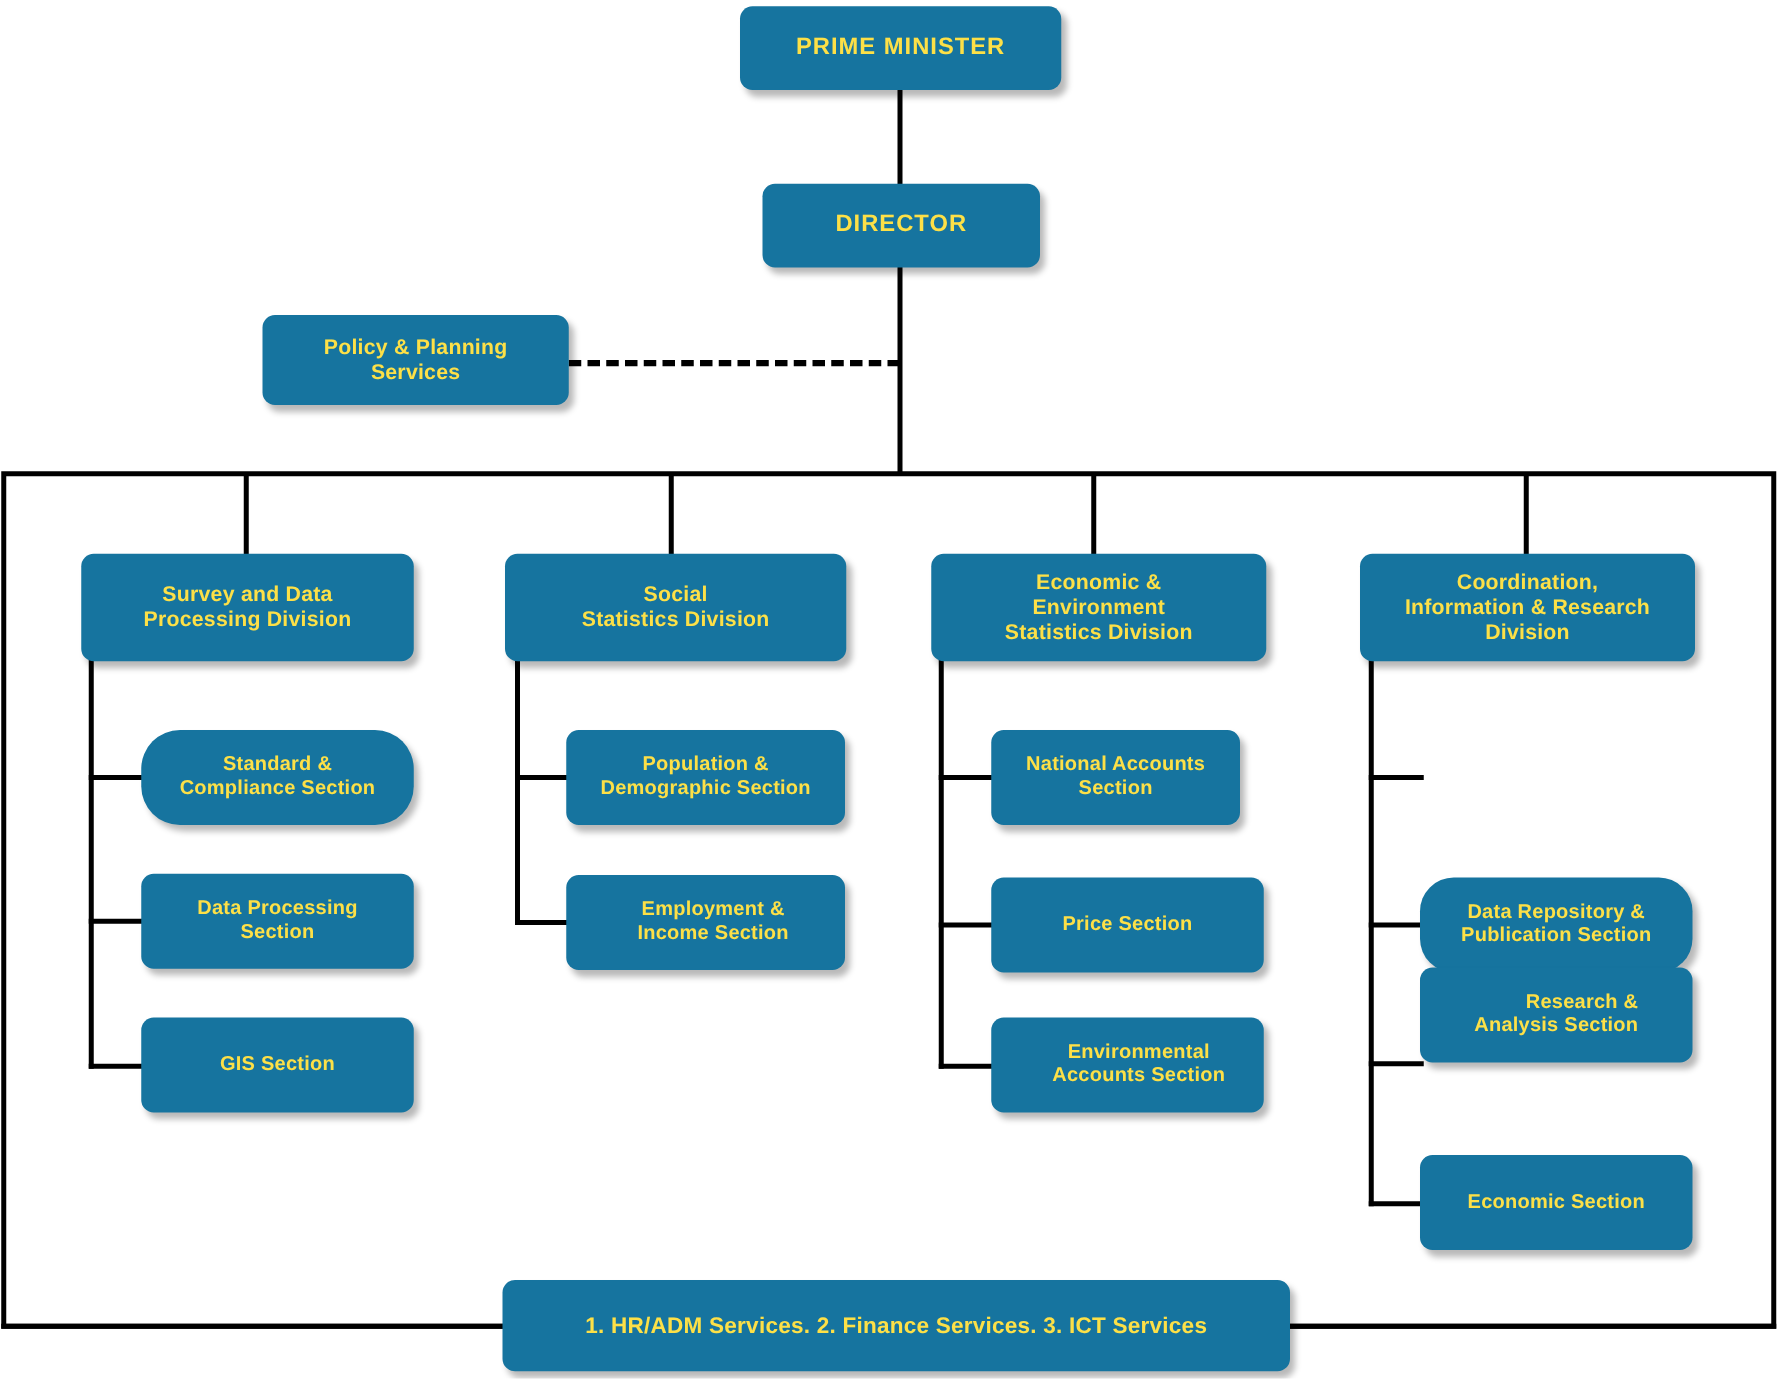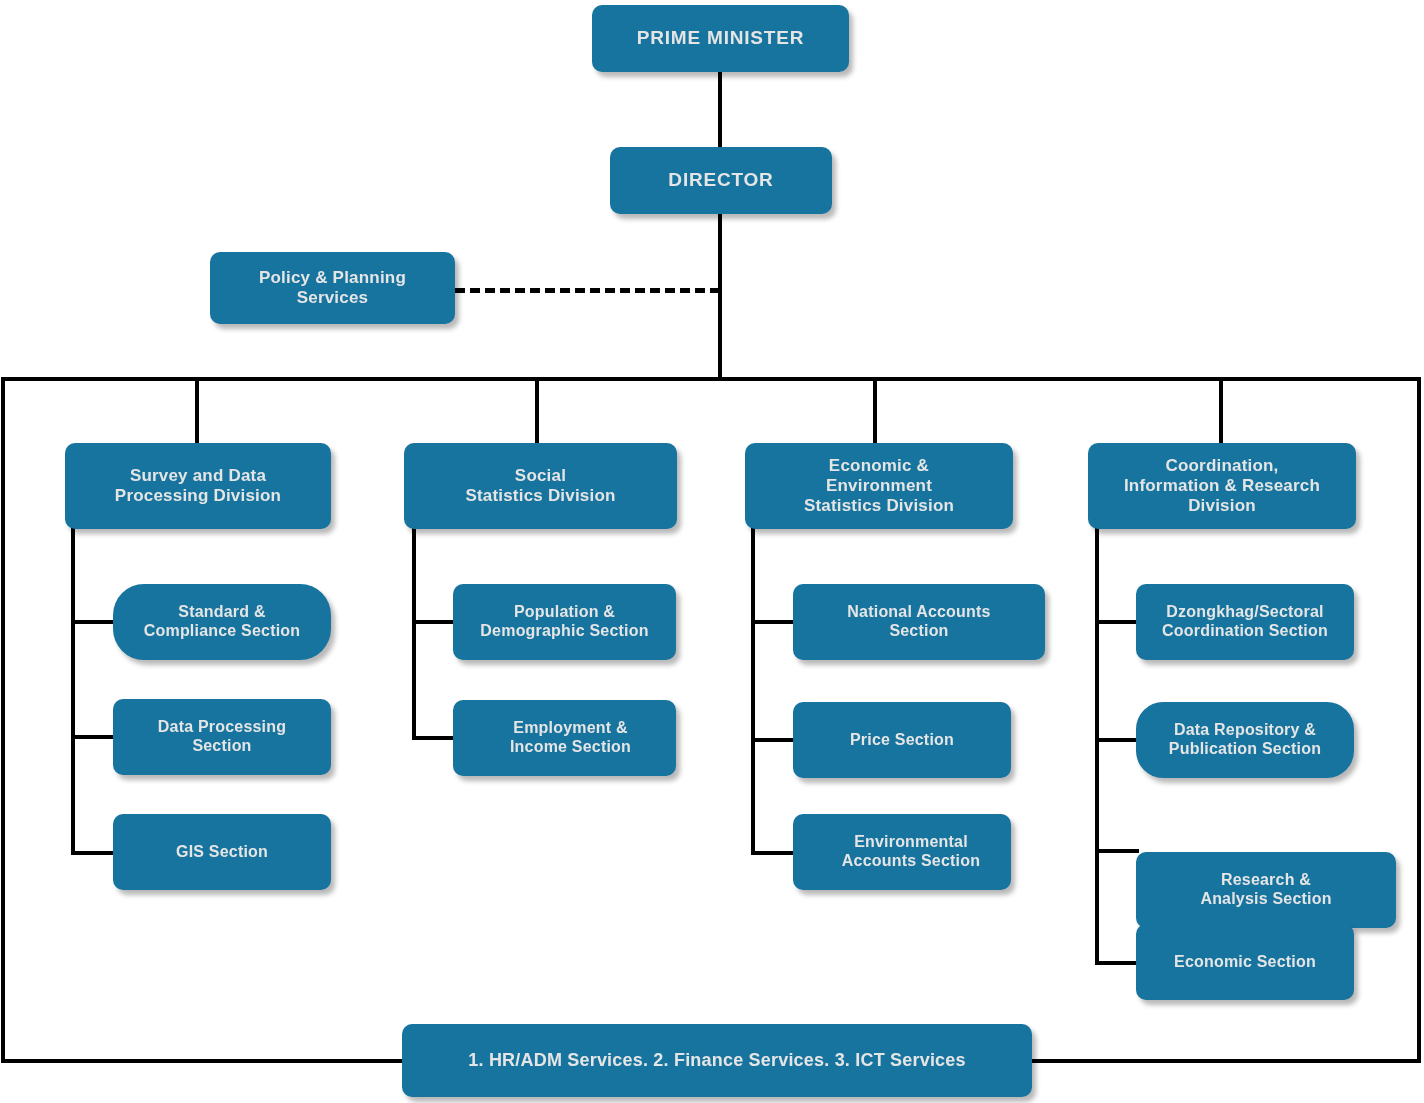--- a/index.html
+++ b/index.html
@@ -13,21 +13,21 @@
     height: 1103px;
     background: #ffffff;
     font-family: "Liberation Sans", sans-serif;
     overflow: hidden;
   }
   
   .node {
     position: absolute;
     box-sizing: border-box;
     background: #16749F;
-    color: #e5e5e5;
+    color: #fde047;
     border-radius: 10px;
     display: flex;
     align-items: center;
     justify-content: center;
     text-align: center;
     font-weight: bold;
     line-height: 1.18;
     letter-spacing: 0.2px;
     box-shadow: 4px 5px 5px rgba(0,0,0,0.28);
     z-index: 5;
@@ -128,29 +128,27 @@
 Compliance Section</div>
   <div class="node section" style="left:113px; top:699px; width:218px; height:76px;">Data Processing
 Section</div>
   <div class="node section" style="left:113px; top:814px; width:218px; height:76px;">GIS Section</div>
 
   <div class="node section" style="left:453px; top:584px; width:223px; height:76px;">Population &amp;
 Demographic Section</div>
   <div class="node section" style="left:453px; top:700px; width:223px; height:76px;padding-left:18px;">Employment &amp;
 Income Section</div>
 
-  <div class="node section" style="left:793px; top:584px; width:252px; height:76px;">National Accounts
+  <div class="node section" style="left:793px; top:584px; width:199px; height:76px;">National Accounts
 Section</div>
   <div class="node section" style="left:793px; top:702px; width:218px; height:76px;">Price Section</div>
   <div class="node section" style="left:793px; top:814px; width:218px; height:76px;padding-left:24px;">Environmental
 Accounts Section</div>
 
-  <div class="node section" style="left:1136px; top:584px; width:218px; height:76px;">Dzongkhag/Sectoral
-Coordination Section</div>
   <div class="node section" style="left:1136px; top:702px; width:218px; height:76px;border-radius:27px;">Data Repository &amp;
 Publication Section</div>
-  <div class="node section" style="left:1136px; top:852px; width:260px; height:76px;">Research &amp;
+  <div class="node section" style="left:1136px; top:774px; width:218px; height:76px;text-align:right;">Research &amp;
 Analysis Section</div>
   <div class="node section" style="left:1136px; top:924px; width:218px; height:76px;">Economic Section</div>
 
   <div class="node services" style="left:402px; top:1024px; width:630px; height:73px;">1. HR/ADM Services.   2. Finance Services.   3. ICT Services</div>
 
 </div>
 
 </body></html>

